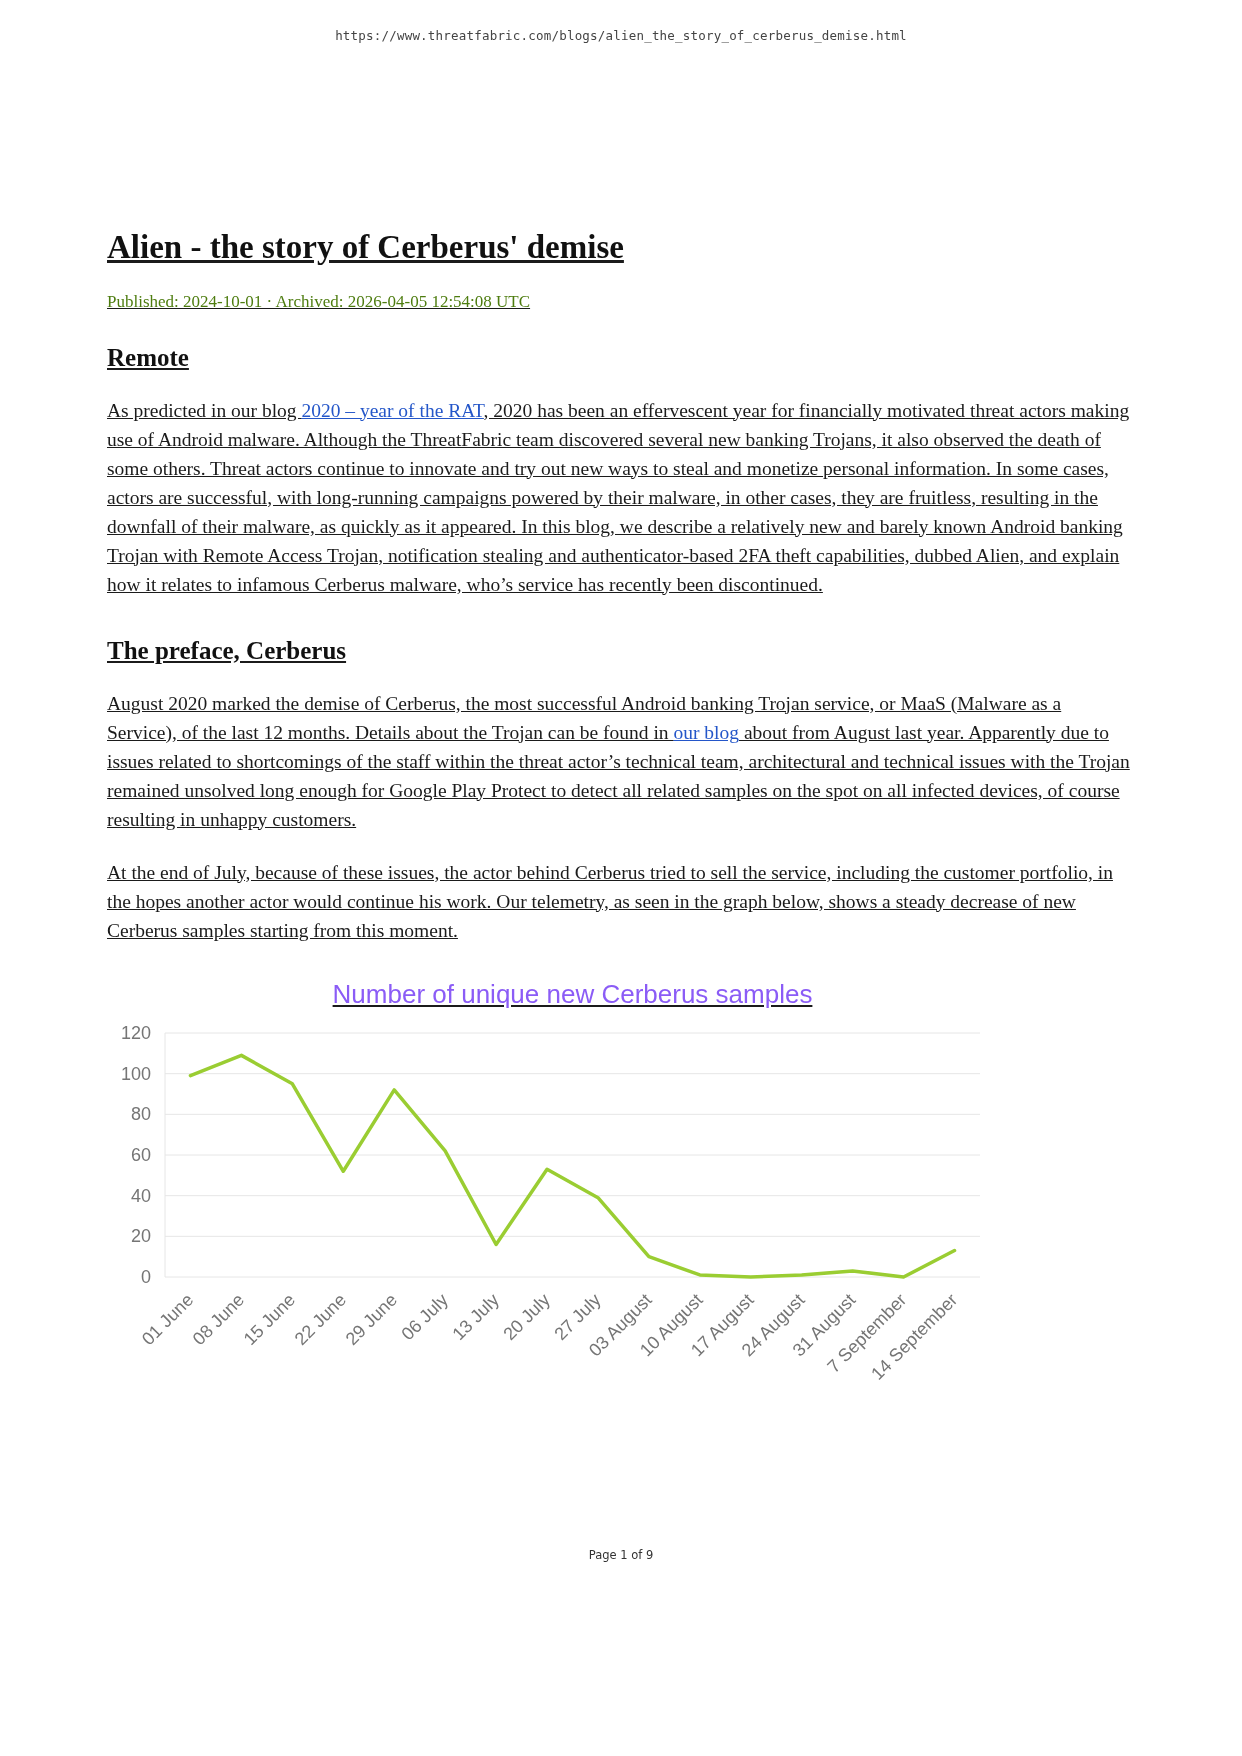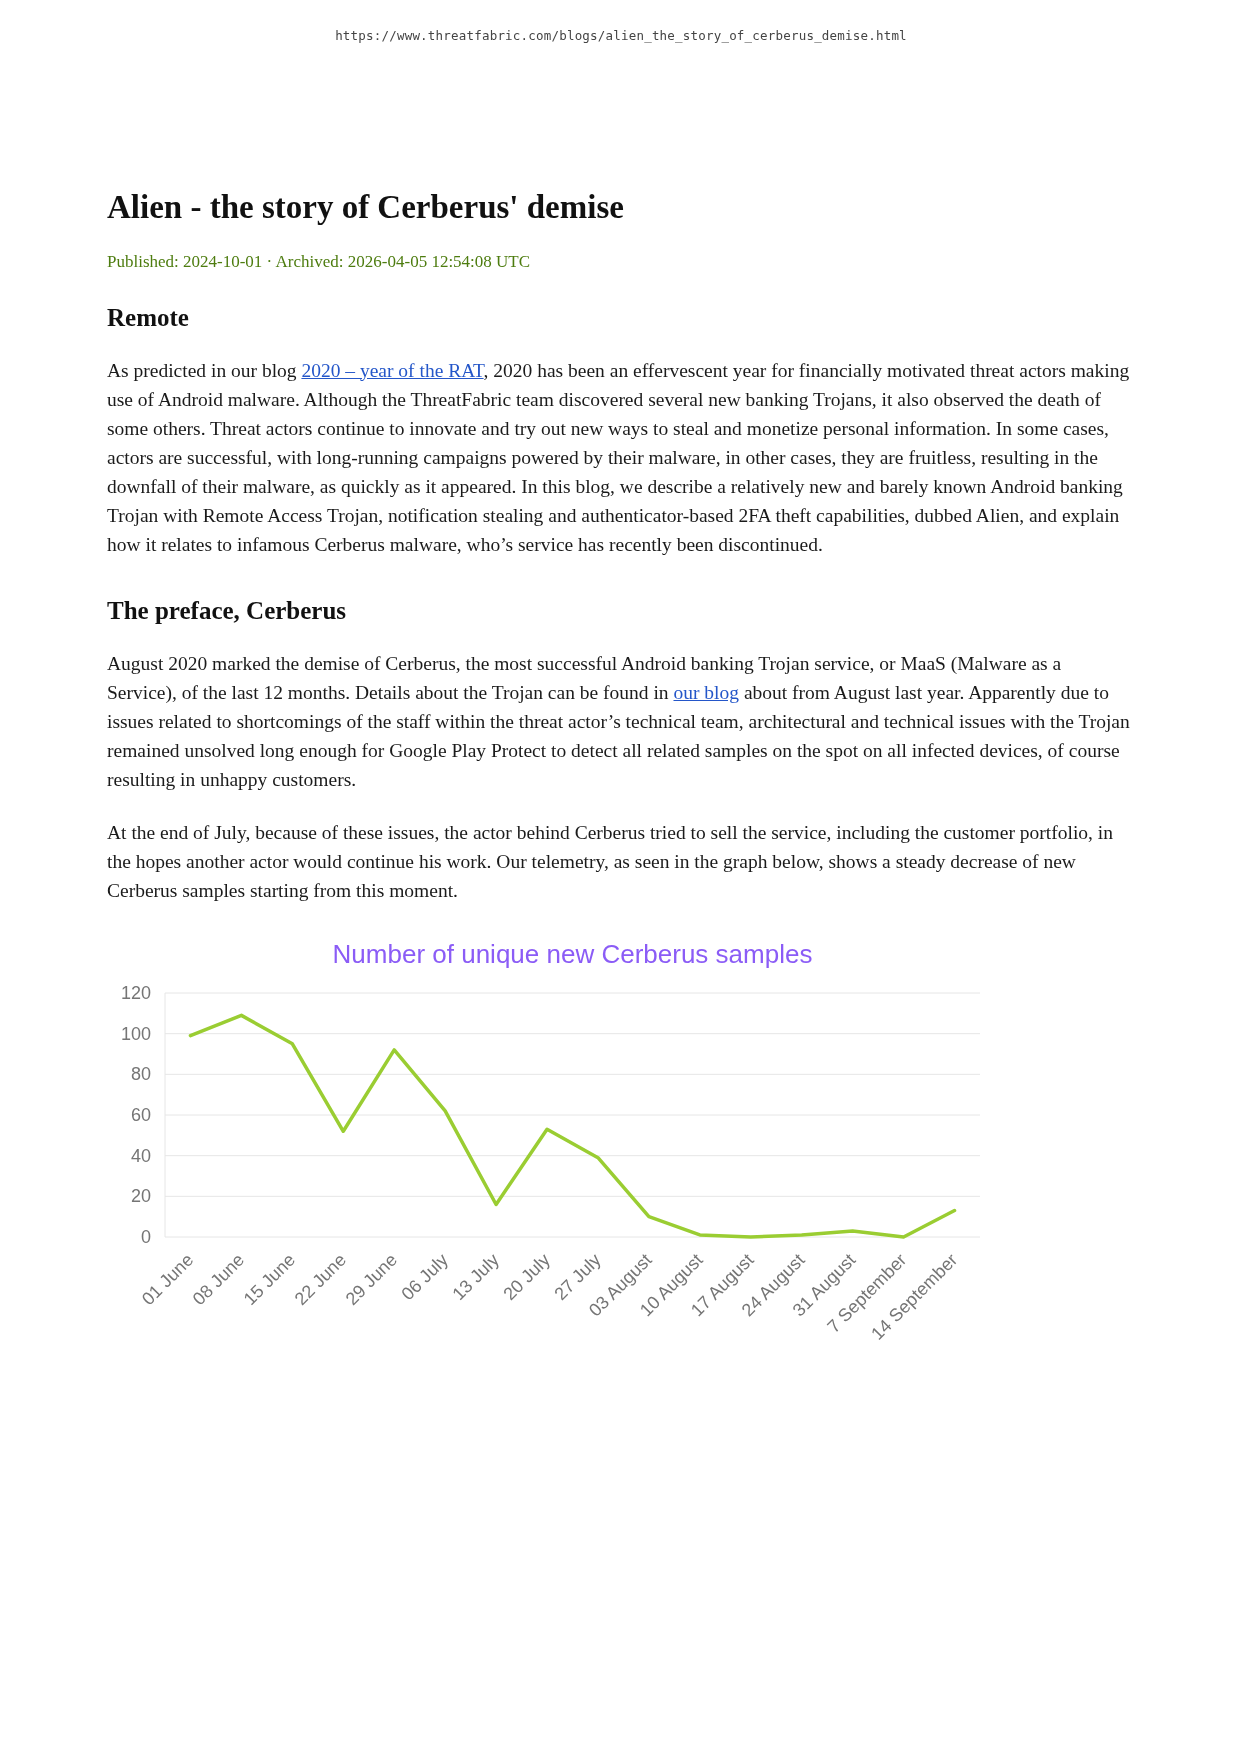--- a/index.html
+++ b/index.html
@@ -6,34 +6,36 @@
   html, body { background: #ffffff; }
   .page {
     position: relative;
     width: 1242px;
     height: 1756px;
     margin: 0 auto;
     background: #ffffff;
     font-family: "Liberation Serif", serif;
     color: #1b1b1b;
     overflow: hidden;
+    text-decoration: underline;
   }
   .print-header {
     position: absolute;
     top: 28px;
     left: 0;
     width: 100%;
     text-align: center;
     font-family: "DejaVu Sans Mono", monospace;
     font-size: 12.5px;
     color: #444444;
     letter-spacing: 0.2px;
   }
   .content {
     padding: 188px 110px 0 107px;
+    margin-top: 40px;
   }
   h1.article-title {
     font-size: 33px;
     font-weight: bold;
     color: #111111;
     line-height: 1.2;
   }
   .article-meta {
     margin-top: 24px;
     font-size: 17px;
@@ -138,14 +140,15 @@
         <text x="703.84375" y="285" text-anchor="end" fill="#757575" font-size="18" transform="rotate(-45 703.84375 285)">10 August</text>
         <text x="754.78125" y="285" text-anchor="end" fill="#757575" font-size="18" transform="rotate(-45 754.78125 285)">17 August</text>
         <text x="805.71875" y="285" text-anchor="end" fill="#757575" font-size="18" transform="rotate(-45 805.71875 285)">24 August</text>
         <text x="856.65625" y="285" text-anchor="end" fill="#757575" font-size="18" transform="rotate(-45 856.65625 285)">31 August</text>
         <text x="907.59375" y="285" text-anchor="end" fill="#757575" font-size="18" transform="rotate(-45 907.59375 285)">7 September</text>
         <text x="958.53125" y="285" text-anchor="end" fill="#757575" font-size="18" transform="rotate(-45 958.53125 285)">14 September</text>
         <polyline points="190.46875,59.70000000000002 241.40625,39.366666666666674 292.34375,67.83333333333334 343.28125,155.26666666666665 394.21875,73.93333333333331 445.15625,134.93333333333334 496.09375,228.46666666666667 547.03125,153.23333333333335 597.96875,181.7 648.90625,240.66666666666666 699.84375,258.96666666666664 750.78125,261 801.71875,258.96666666666664 852.65625,254.9 903.59375,261 954.53125,234.56666666666666" fill="none" stroke="#9acd32" stroke-width="3.5" stroke-linejoin="round" stroke-linecap="round"></polyline>
       </svg>
   </div>
 
+  <div class="print-footer">Page 1 of 9</div>
 
 </div>
 
 </body></html>

